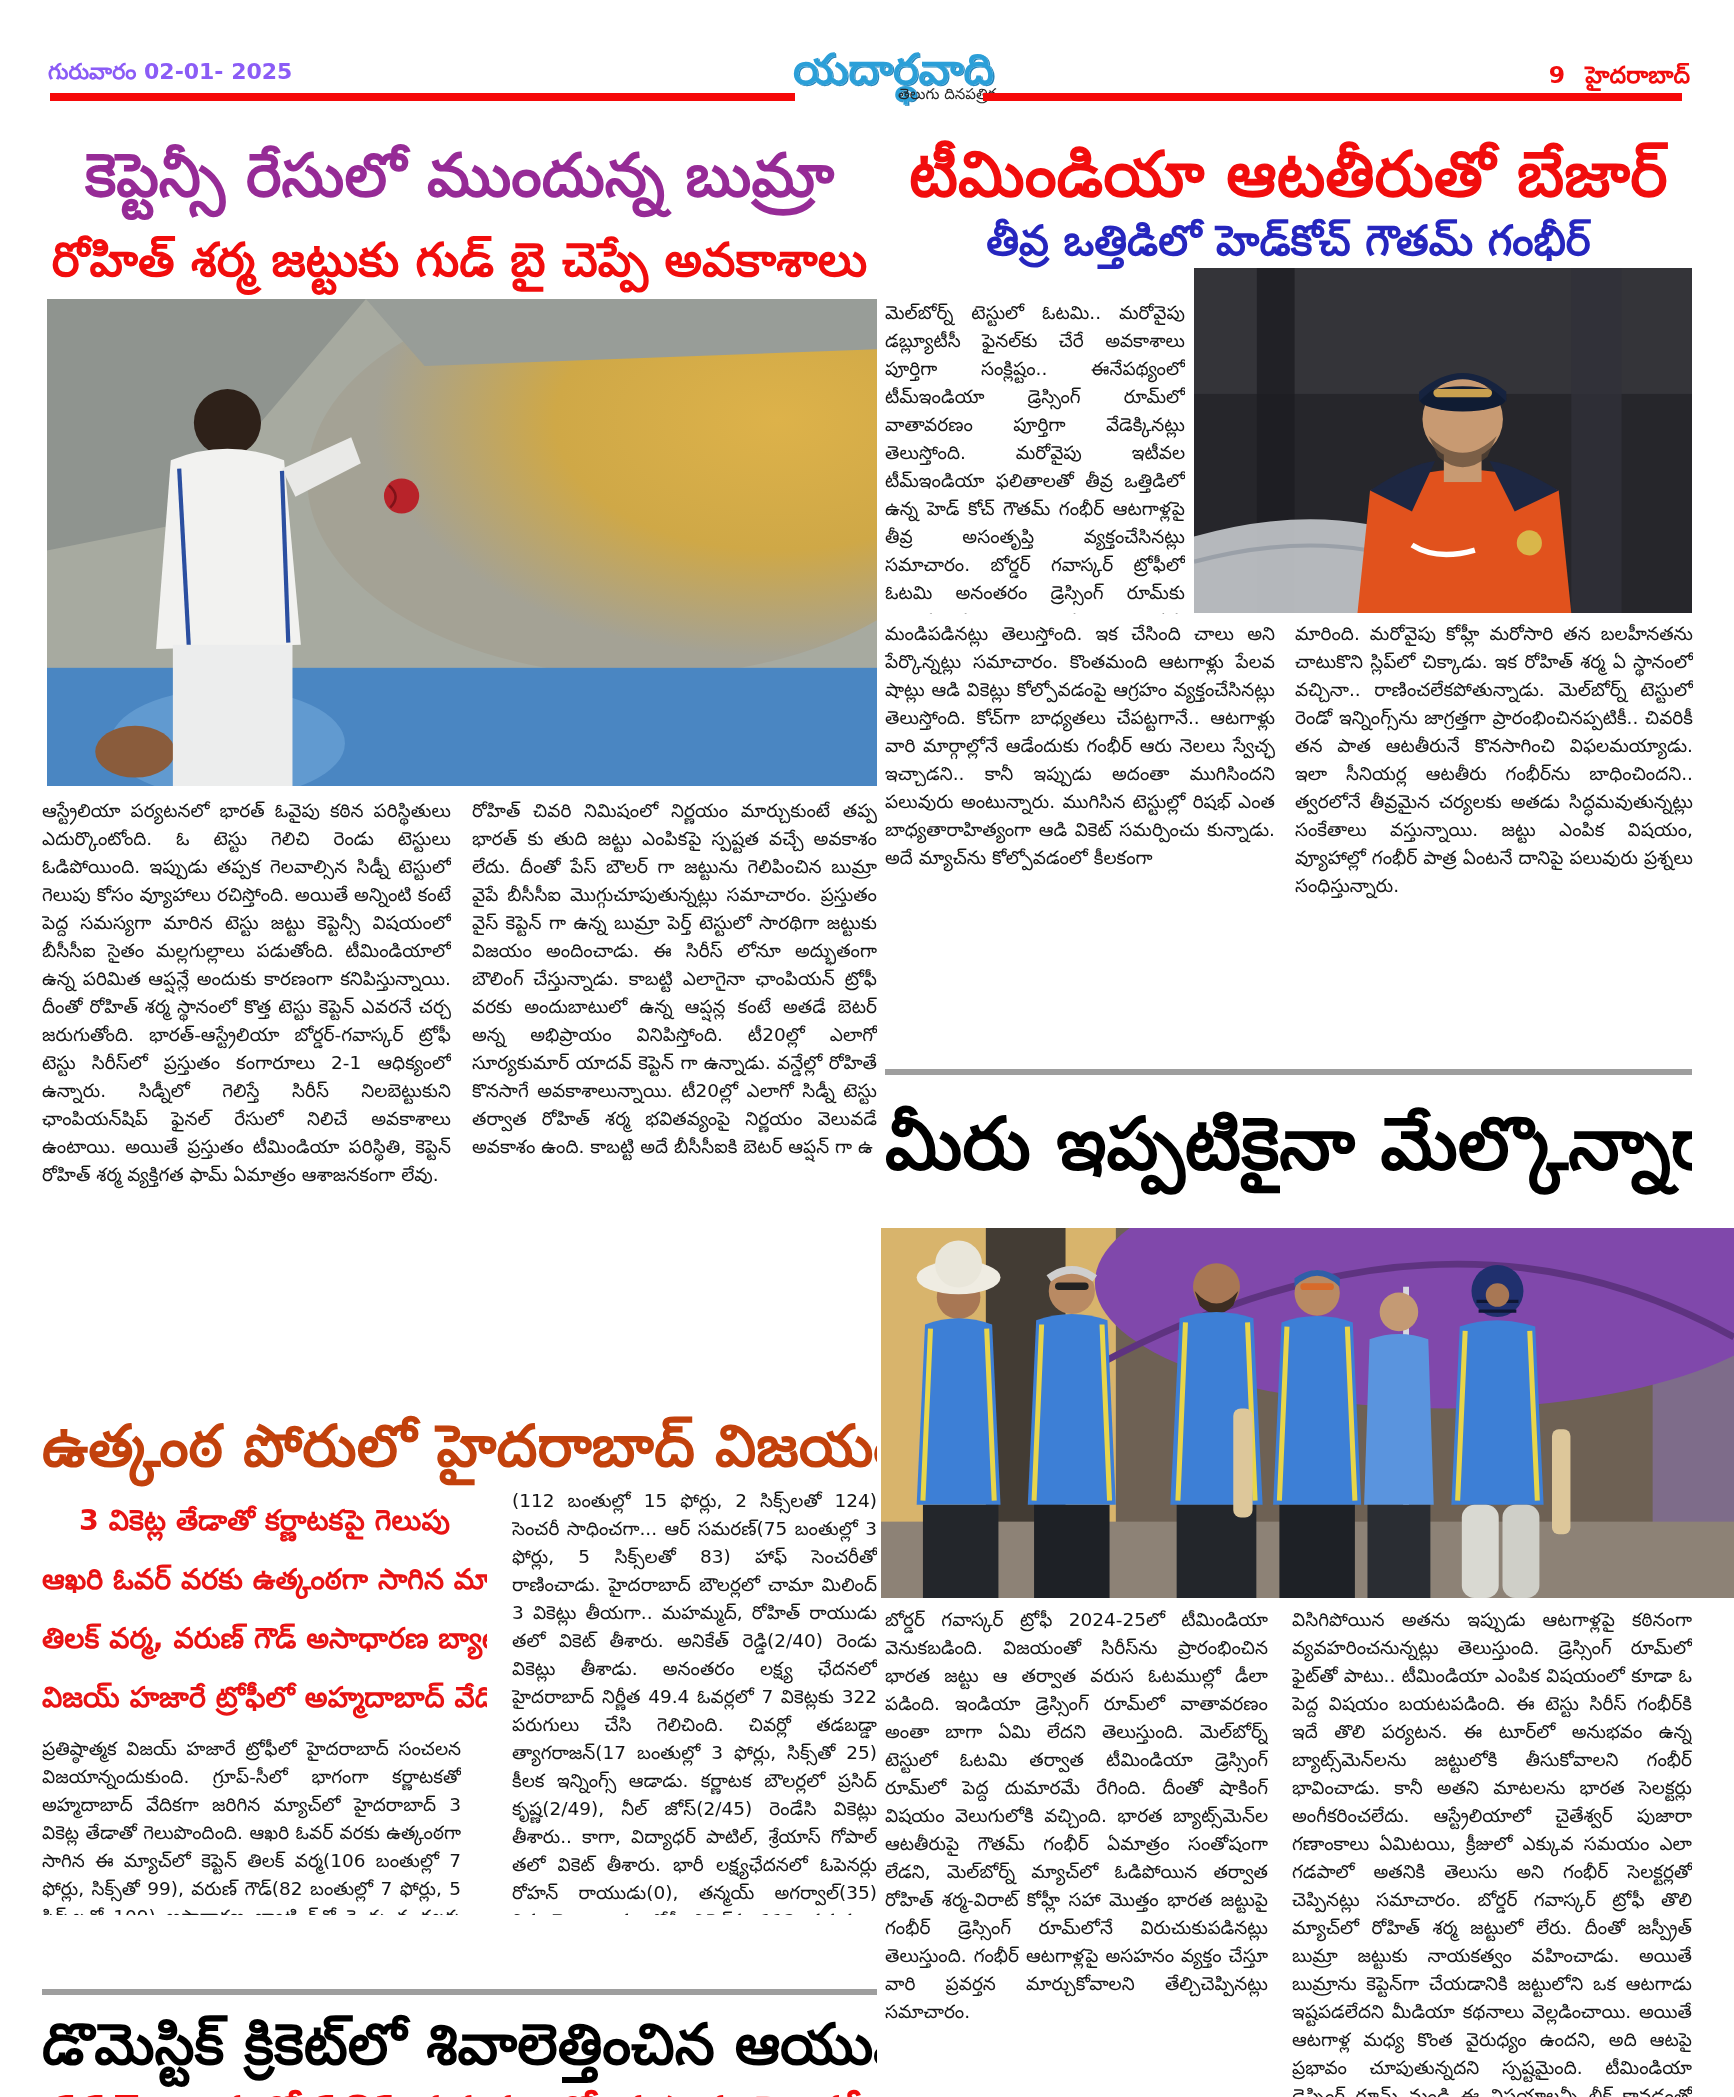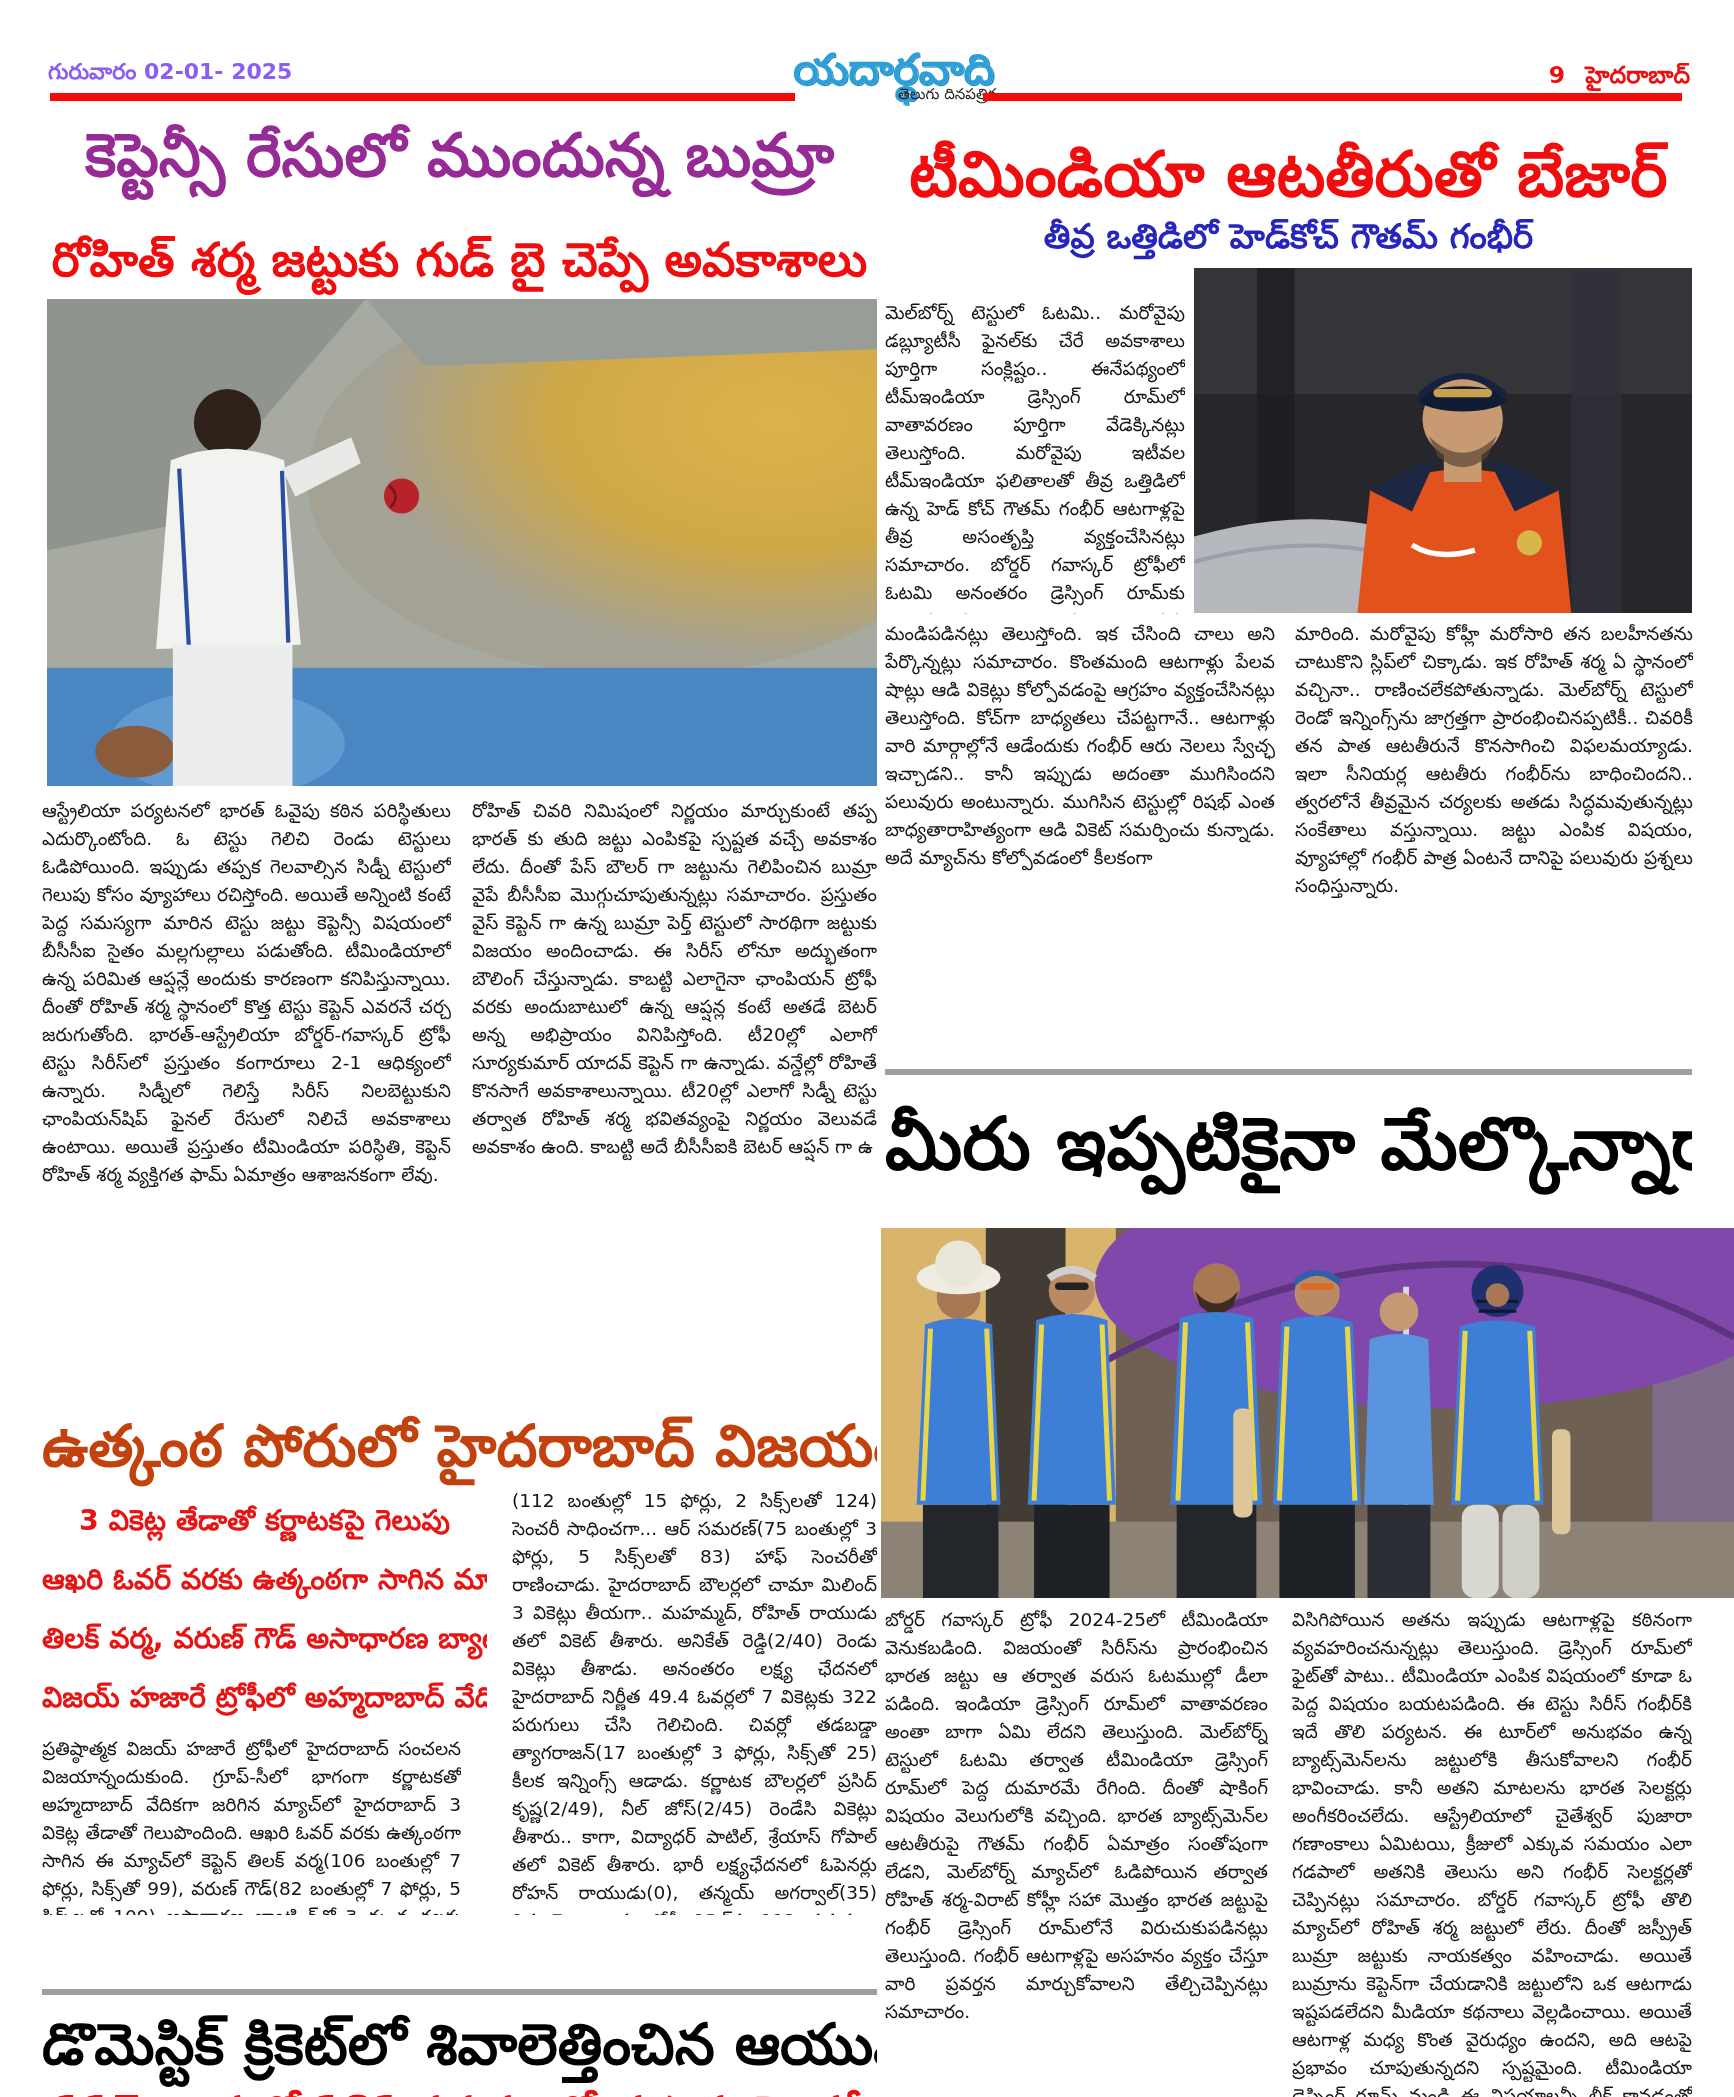--- a/index.html
+++ b/index.html
@@ -36,21 +36,21 @@
   <div class="abs masthead-tag" style="left:898px;top:85px;">తెలుగు దినపత్రిక</div>
 
   <div class="abs edition" style="right:44px;top:61px;">
     <span>9</span>
     <span style="margin-left:12px;">హైదరాబాద్</span>
   </div>
 
   <div class="red-rule" style="left:50px;width:745px;"></div>
   <div class="red-rule" style="left:983px;width:699px;"></div>
 
-  <div class="abs headline kicker-purple center" style="left:42px;top:120px;width:835px;">కెప్టెన్సీ రేసులో ముందున్న బుమ్రా</div>
+  <div class="abs headline kicker-purple center" style="left:42px;top:140px;width:835px;">కెప్టెన్సీ రేసులో ముందున్న బుమ్రా</div>
   <div class="abs headline head-red center" style="left:42px;top:232px;width:835px;font-size:47px;">రోహిత్ శర్మ జట్టుకు గుడ్ బై చెప్పే అవకాశాలు</div>
 
   <div class="photo" style="left:47px;top:299px;width:830px;height:487px;" aria-label="white-kit bowler tossing a red cricket ball, blurred yellow-grey stadium stand behind, blue boundary boards below">
     <svg viewBox="0 0 1978 1162" preserveAspectRatio="none">
       <defs>
         <radialGradient id="gy" cx="70%" cy="35%" r="60%">
           <stop offset="0%" stop-color="#ddb24a"></stop>
             <stop offset="55%" stop-color="#cfa847"></stop>
           <stop offset="100%" stop-color="#a4a295"></stop>
         </radialGradient>
@@ -87,21 +87,21 @@
 
   <div class="abs body-text" style="left:42px;top:1735px;width:419px;height:180px;">ప్రతిష్ఠాత్మక విజయ్ హజారే ట్రోఫీలో హైదరాబాద్ సంచలన విజయాన్నందుకుంది. గ్రూప్-సీలో భాగంగా కర్ణాటకతో అహ్మదాబాద్ వేదికగా జరిగిన మ్యాచ్‌లో హైదరాబాద్ 3 వికెట్ల తేడాతో గెలుపొందింది. ఆఖరి ఓవర్ వరకు ఉత్కంఠగా సాగిన ఈ మ్యాచ్‌లో కెప్టెన్ తిలక్ వర్మ(106 బంతుల్లో 7 ఫోర్లు, సిక్స్‌తో 99), వరుణ్ గౌడ్(82 బంతుల్లో 7 ఫోర్లు, 5 సిక్స్‌లతో 109) అసాధారణ బ్యాటింగ్‌తో రెండు వందలకు మించి జోడించి జట్టుకు విజయాన్నందించారు. ఈ మ్యాచ్‌లో ముందుగా బ్యాటింగ్ చేసిన కర్ణాటక నిర్ణీత 50 ఓవర్లలో 8 వికెట్లకు 320 పరుగులు చేసింది. ఆ జట్టు కెప్టెన్ మయాంక్ అగర్వాల్</div>
   <div class="abs body-text" style="left:512px;top:1487px;width:365px;height:428px;">(112 బంతుల్లో 15 ఫోర్లు, 2 సిక్స్‌లతో 124) సెంచరీ సాధించగా... ఆర్ సమరణ్(75 బంతుల్లో 3 ఫోర్లు, 5 సిక్స్‌లతో 83) హాఫ్ సెంచరీతో రాణించాడు. హైదరాబాద్ బౌలర్లలో చామా మిలింద్ 3 వికెట్లు తీయగా.. మహమ్మద్, రోహిత్ రాయుడు తలో వికెట్ తీశారు. అనికేత్ రెడ్డి(2/40) రెండు వికెట్లు తీశాడు. అనంతరం లక్ష్య ఛేదనలో హైదరాబాద్ నిర్ణీత 49.4 ఓవర్లలో 7 వికెట్లకు 322 పరుగులు చేసి గెలిచింది. చివర్లో తడబడ్డా త్యాగరాజన్(17 బంతుల్లో 3 ఫోర్లు, సిక్స్‌తో 25) కీలక ఇన్నింగ్స్ ఆడాడు. కర్ణాటక బౌలర్లలో ప్రసిద్ కృష్ణ(2/49), నీల్ జోస్(2/45) రెండేసి వికెట్లు తీశారు.. కాగా, విద్యాధర్ పాటిల్, శ్రేయాస్ గోపాల్ తలో వికెట్ తీశారు. భారీ లక్ష్యఛేదనలో ఓపెనర్లు రోహన్ రాయుడు(0), తన్మయ్ అగర్వాల్(35) విఫలమైనా.. ఈ జోడీ వికెట్‌కు 112 పరుగులు జోడించారు. ఆ కీలక భాగస్వామ్యం హైదరాబాద్‌కు విజయాన్నందించింది.</div>
 
   <div class="rule" style="left:42px;top:1989px;width:835px;"></div>
 
   <div class="abs headline head-black center" style="left:42px;top:2011px;width:835px;font-size:57px;">డొమెస్టిక్ క్రికెట్‌లో శివాలెత్తించిన ఆయుష్ మాత్రే</div>
   <div class="abs headline head-red center" style="left:42px;top:2087px;width:835px;font-size:42px;">117 బంతుల్లో 181 పరుగులతో తుఫాను సెంచరీ</div>
 
   <div class="abs headline head-red center" style="left:885px;top:138px;width:807px;font-size:63px;">టీమిండియా ఆటతీరుతో బేజార్</div>
-  <div class="abs headline sub-blue center" style="left:885px;top:216px;width:807px;font-size:34px;">తీవ్ర ఒత్తిడిలో హెడ్‌కోచ్ గౌతమ్ గంభీర్</div>
+  <div class="abs headline sub-blue center" style="left:885px;top:216px;width:807px;font-size:42px;">తీవ్ర ఒత్తిడిలో హెడ్‌కోచ్ గౌతమ్ గంభీర్</div>
 
 
   <div class="photo" style="left:1194px;top:268px;width:498px;height:345px;" aria-label="Gautam Gambhir in navy cap and orange-red India training jersey against a dark stand">
     <svg viewBox="0 0 1188 822" preserveAspectRatio="none">
       <rect width="1188" height="822" fill="#26262b"></rect>
       <rect width="1188" height="300" fill="#3a3a40" opacity="0.7"></rect>
       <rect x="150" width="90" height="822" fill="#1d1d22" opacity="0.8"></rect>
       <rect x="900" width="120" height="822" fill="#31313a" opacity="0.8"></rect>
       <path d="M0,640 Q300,555 540,645 L540,822 L0,822 Z" fill="#cfd2d6" opacity="0.85"></path>
       <path d="M0,700 Q300,620 540,705" stroke="#9aa0a8" stroke-width="10" fill="none"></path>

